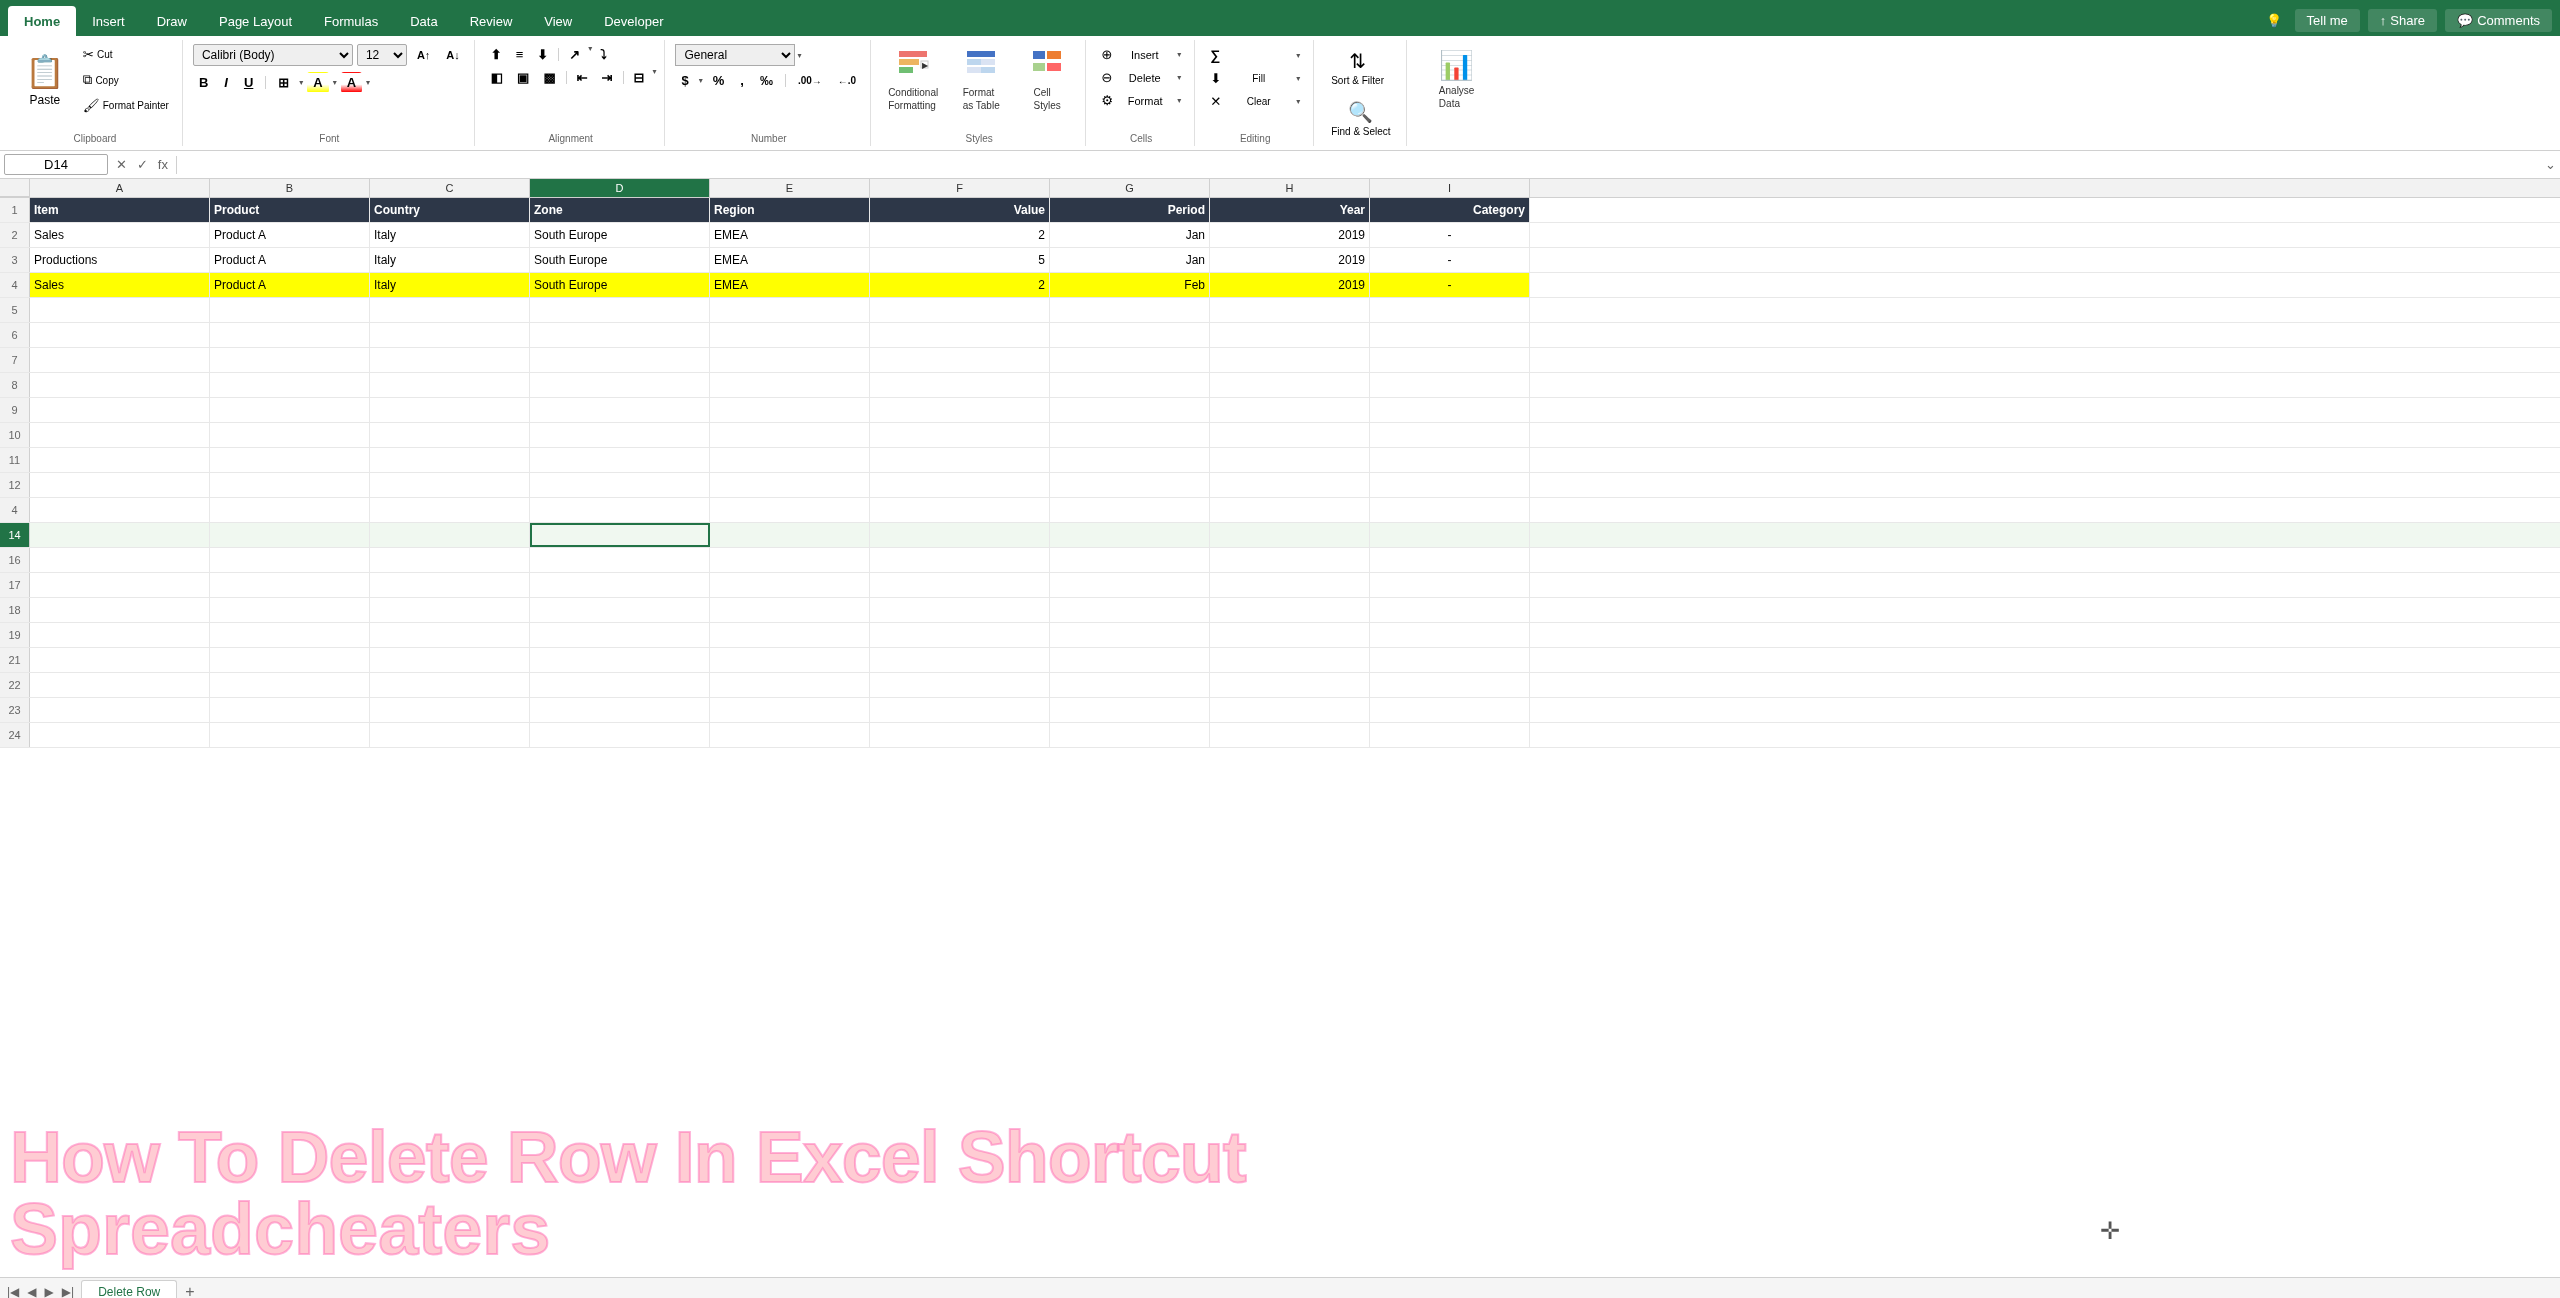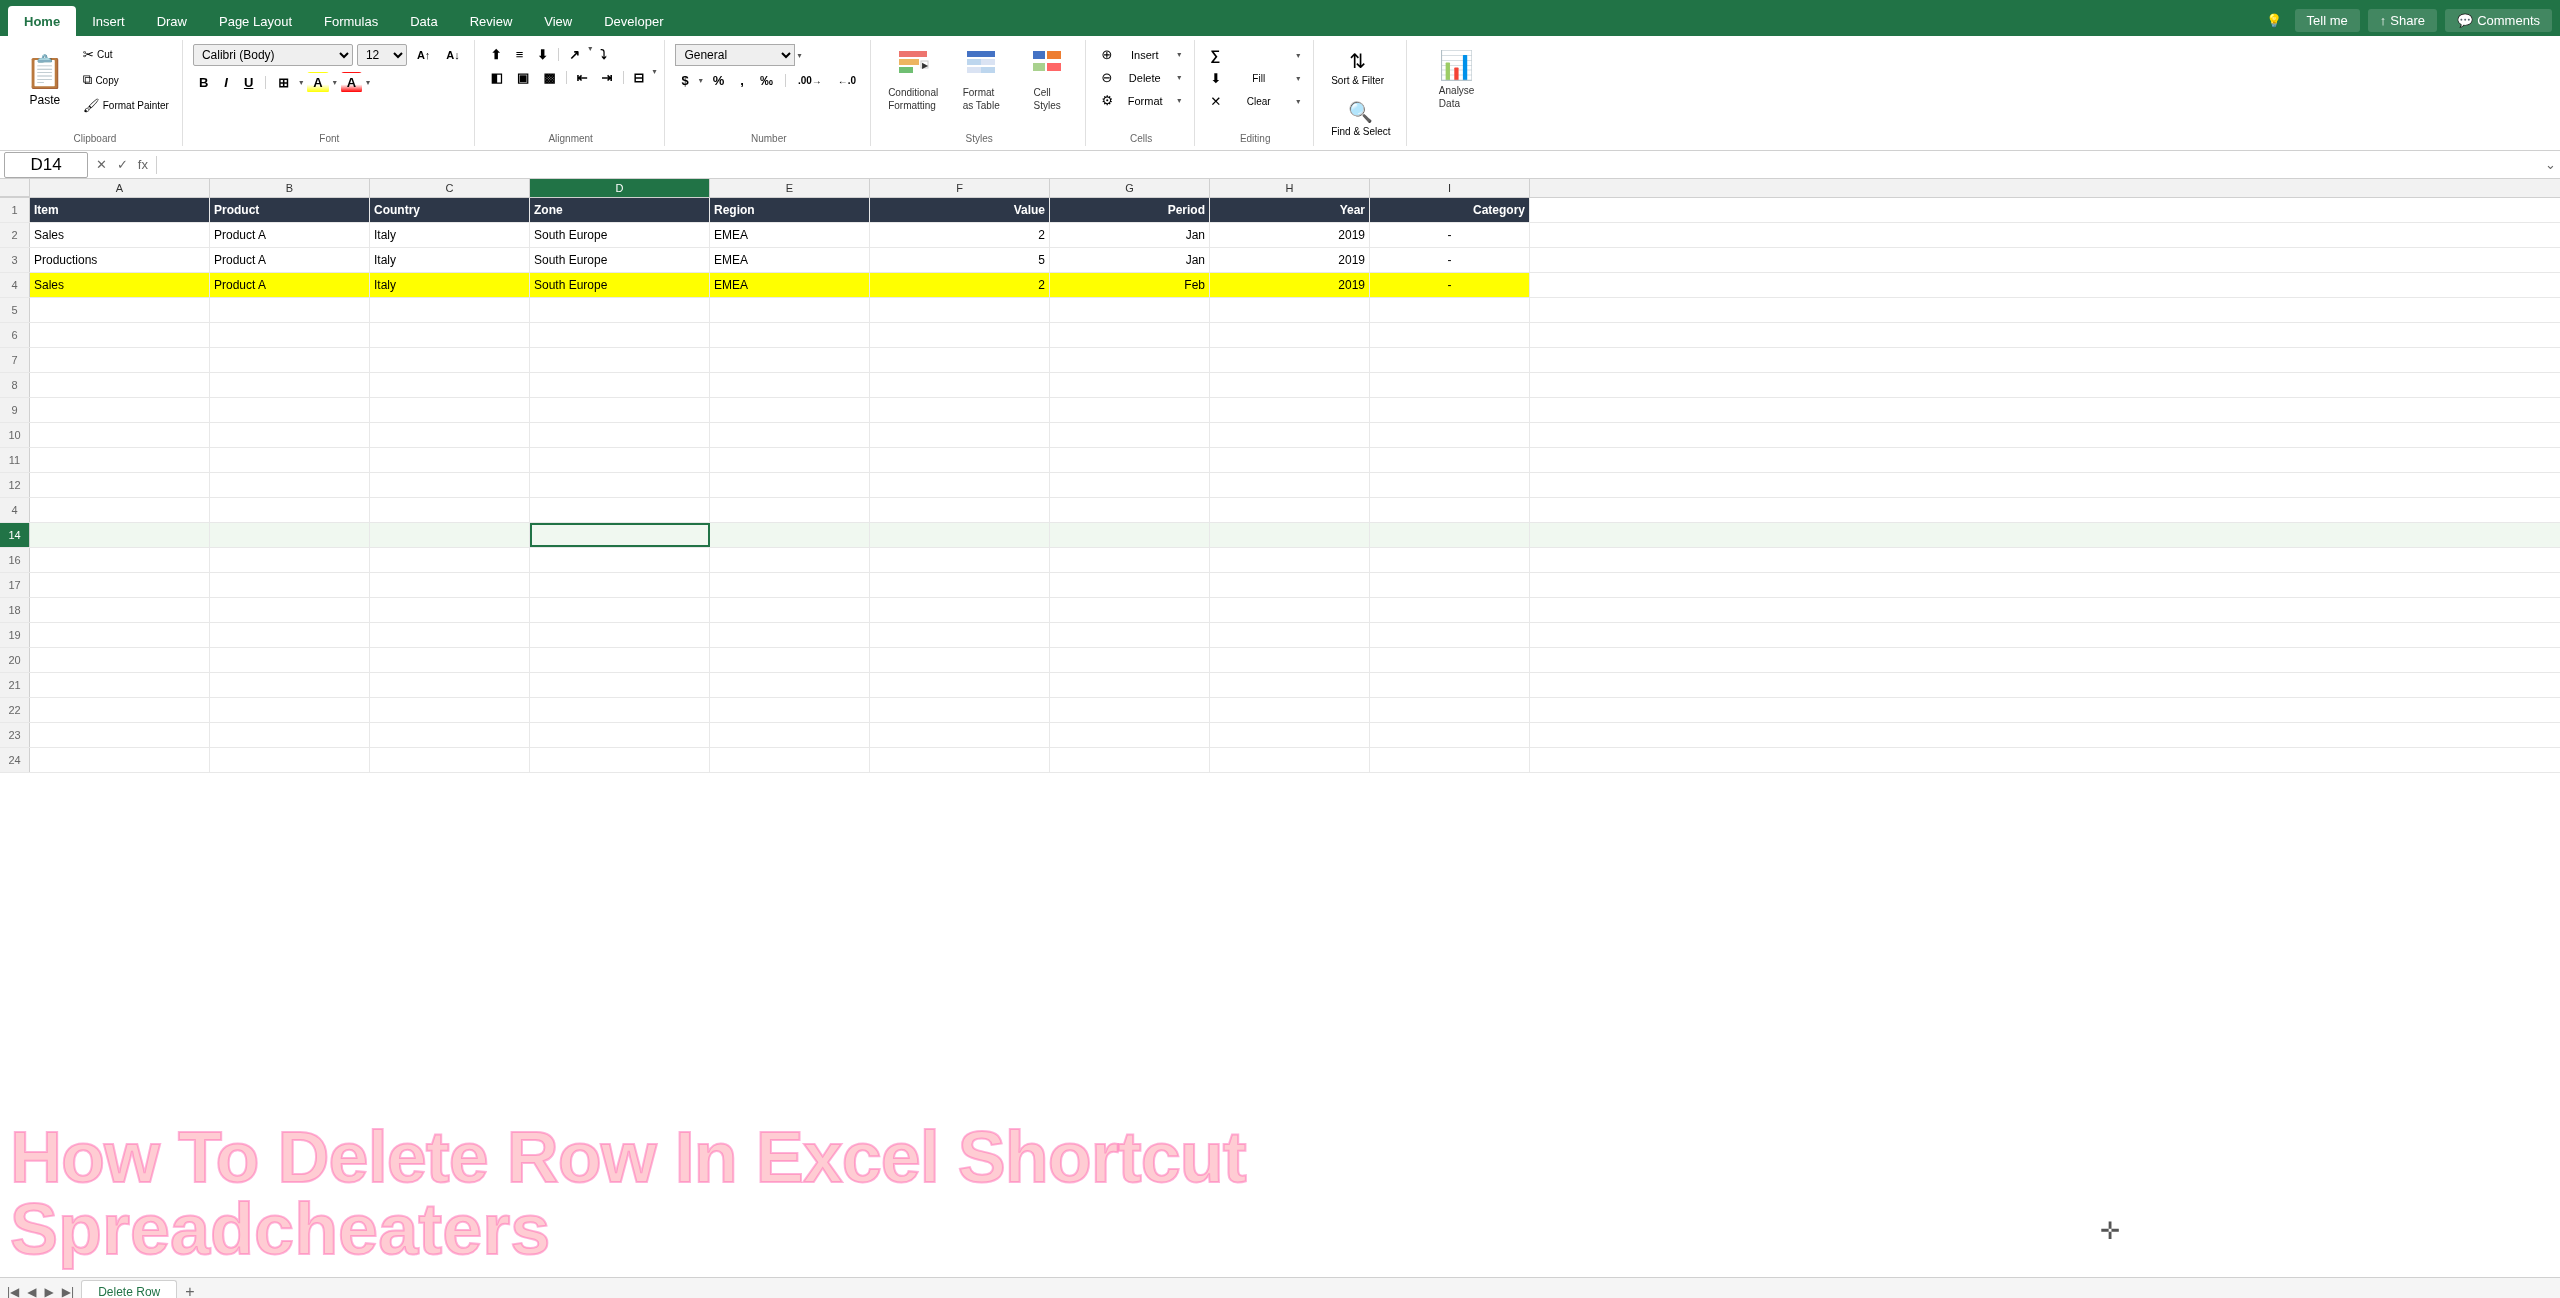--- a/index.html
+++ b/index.html
@@ -210,22 +210,22 @@
       border-bottom: 1px solid #d0d0d0;
       background: #fff;
       height: 28px;
       padding: 0 4px;
       gap: 4px;
     }
     .cell-ref-box {
       border: 1px solid #aaa;
       border-radius: 2px;
       padding: 2px 6px;
-      font-size: 17px;
-      width: 84px;
+      font-size: 13px;
+      width: 104px;
       text-align: center;
     }
     .formula-btn { 
       border: none; background: none; cursor: pointer; font-size: 13px; padding: 2px 4px;
       color: #666;
     }
     .formula-input {
       flex: 1;
       border: none;
       outline: none;
@@ -897,32 +897,20 @@
         <div class="grid-cell col-B"></div>
         <div class="grid-cell col-C"></div>
         <div class="grid-cell col-D"></div>
         <div class="grid-cell col-E"></div>
         <div class="grid-cell col-F"></div>
         <div class="grid-cell col-G"></div>
         <div class="grid-cell col-H"></div>
         <div class="grid-cell col-I"></div>
       </div>
     <div class="grid-row">
-        <div class="row-num">20</div>
-        <div class="grid-cell col-A"></div>
-        <div class="grid-cell col-B"></div>
-        <div class="grid-cell col-C"></div>
-        <div class="grid-cell col-D"></div>
-        <div class="grid-cell col-E"></div>
-        <div class="grid-cell col-F"></div>
-        <div class="grid-cell col-G"></div>
-        <div class="grid-cell col-H"></div>
-        <div class="grid-cell col-I"></div>
-      </div>
-    <div class="grid-row">
         <div class="row-num">21</div>
         <div class="grid-cell col-A"></div>
         <div class="grid-cell col-B"></div>
         <div class="grid-cell col-C"></div>
         <div class="grid-cell col-D"></div>
         <div class="grid-cell col-E"></div>
         <div class="grid-cell col-F"></div>
         <div class="grid-cell col-G"></div>
         <div class="grid-cell col-H"></div>
         <div class="grid-cell col-I"></div>

